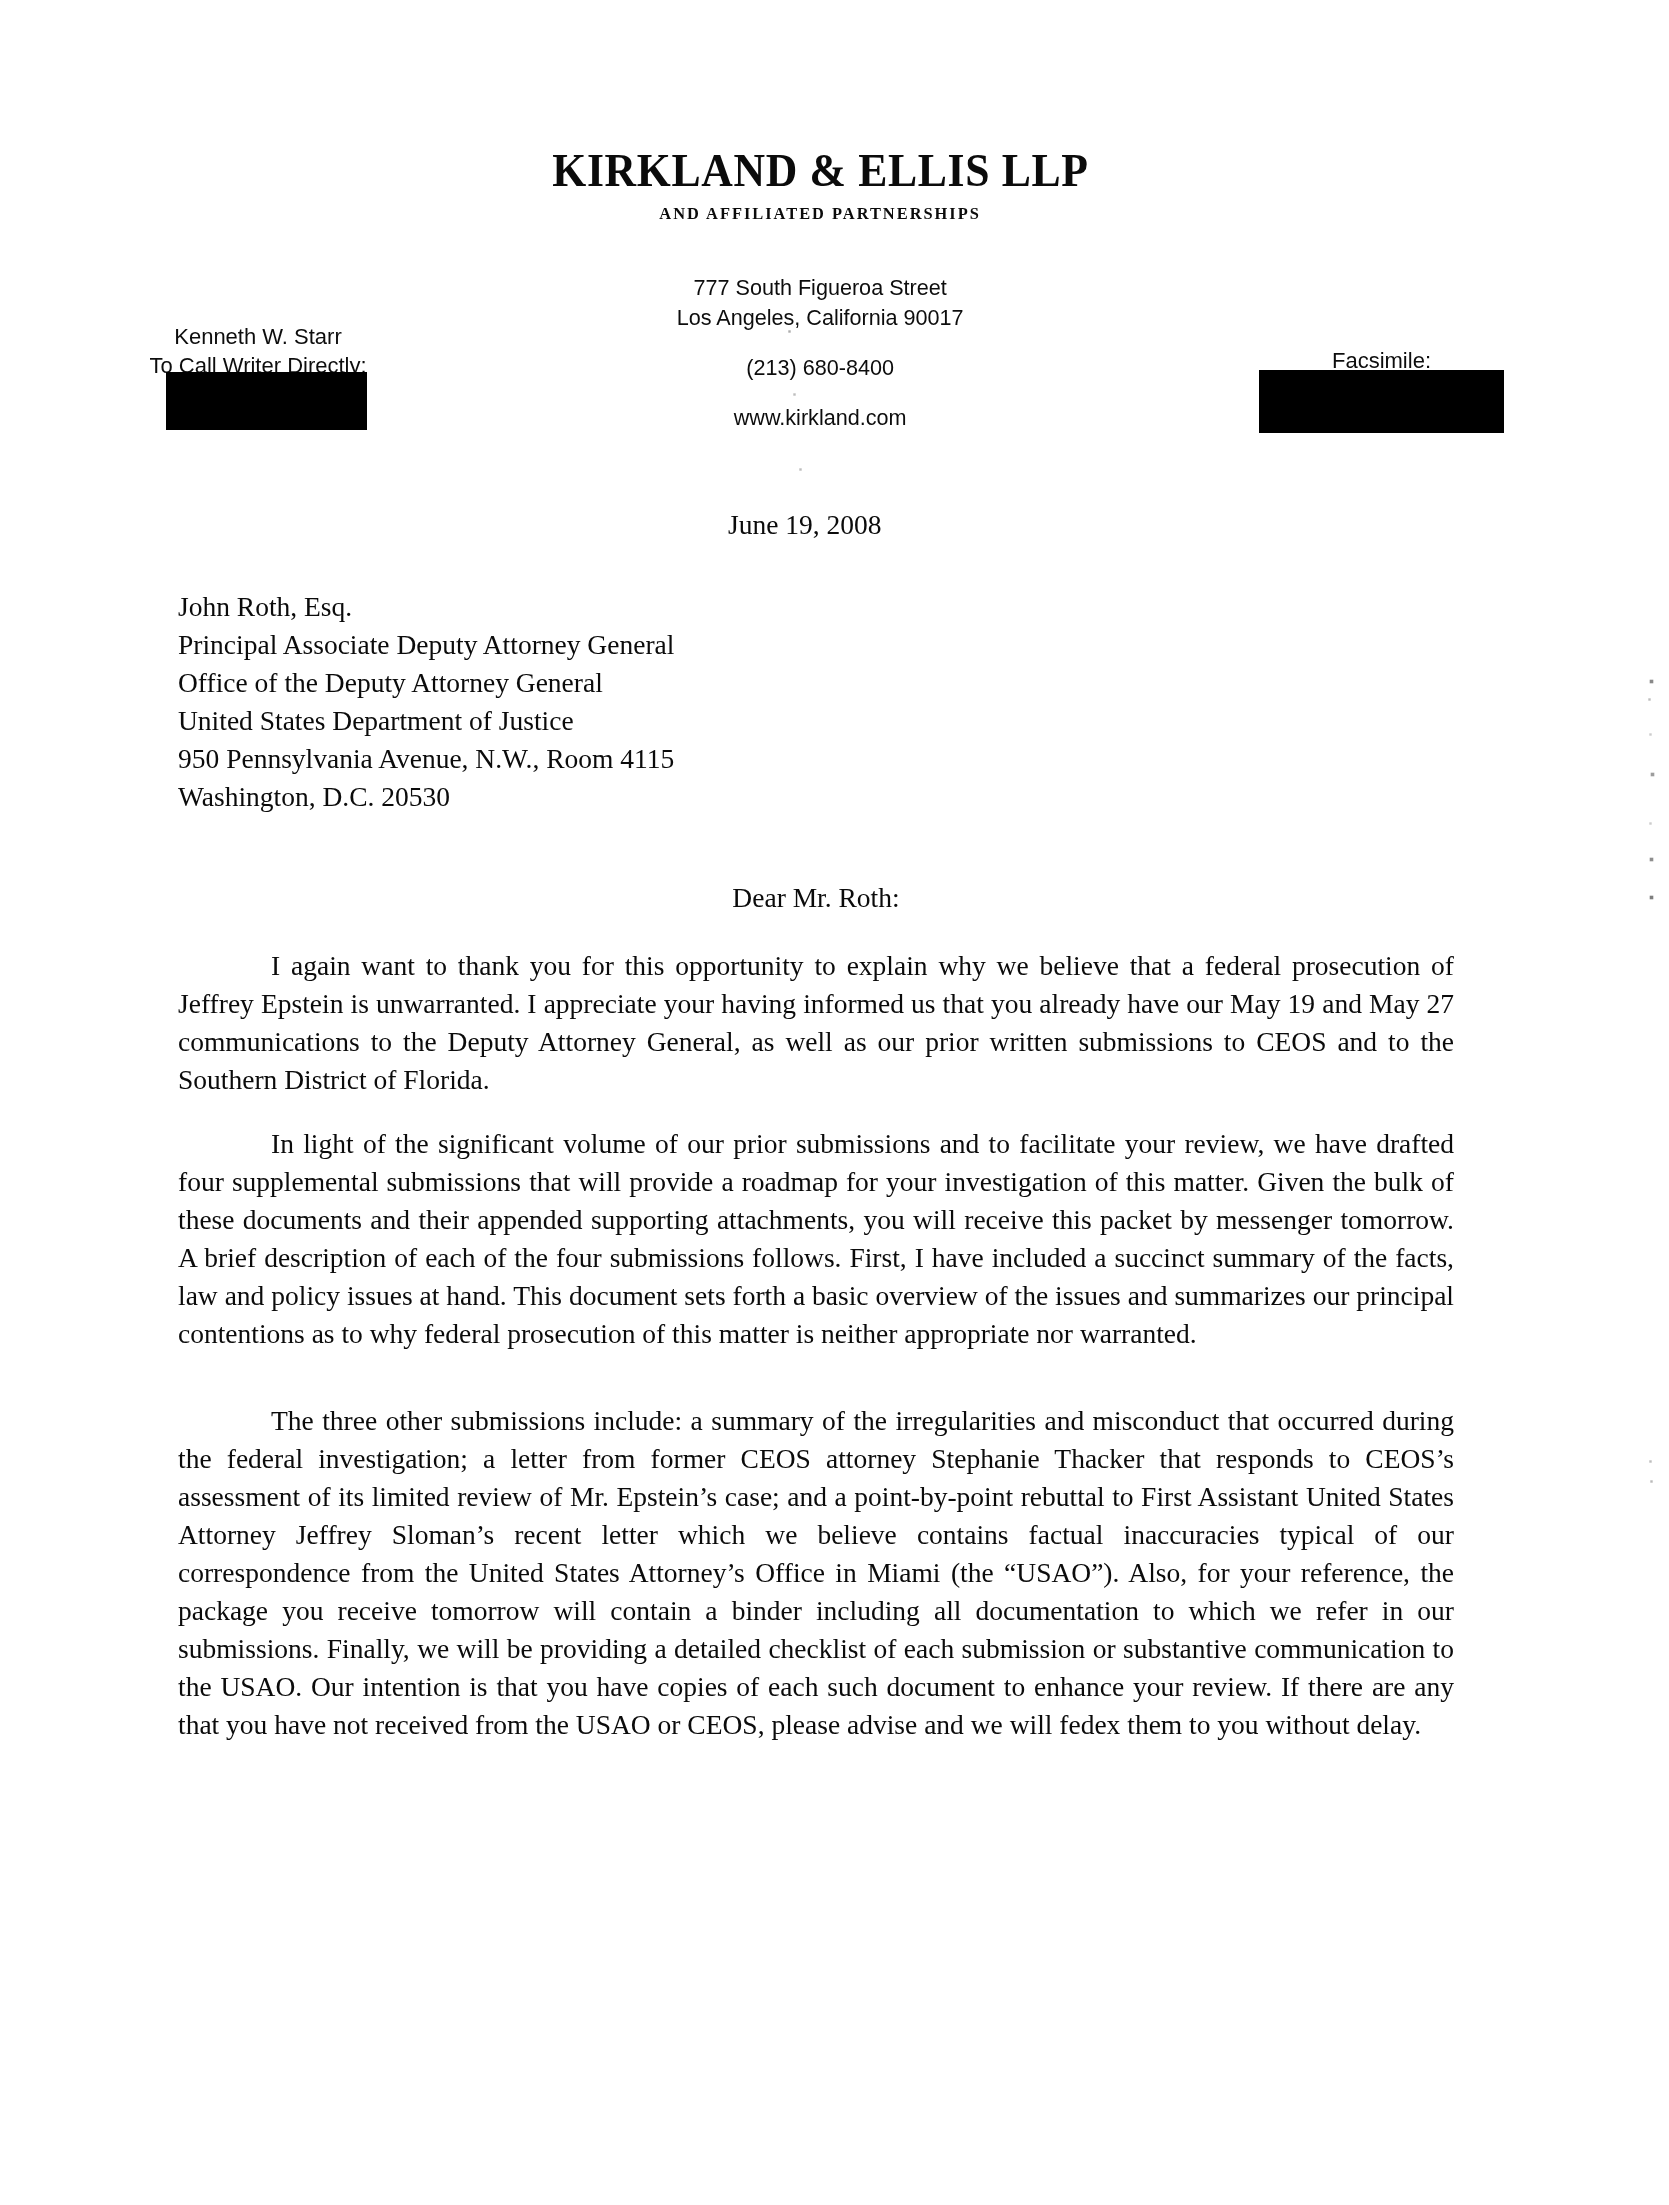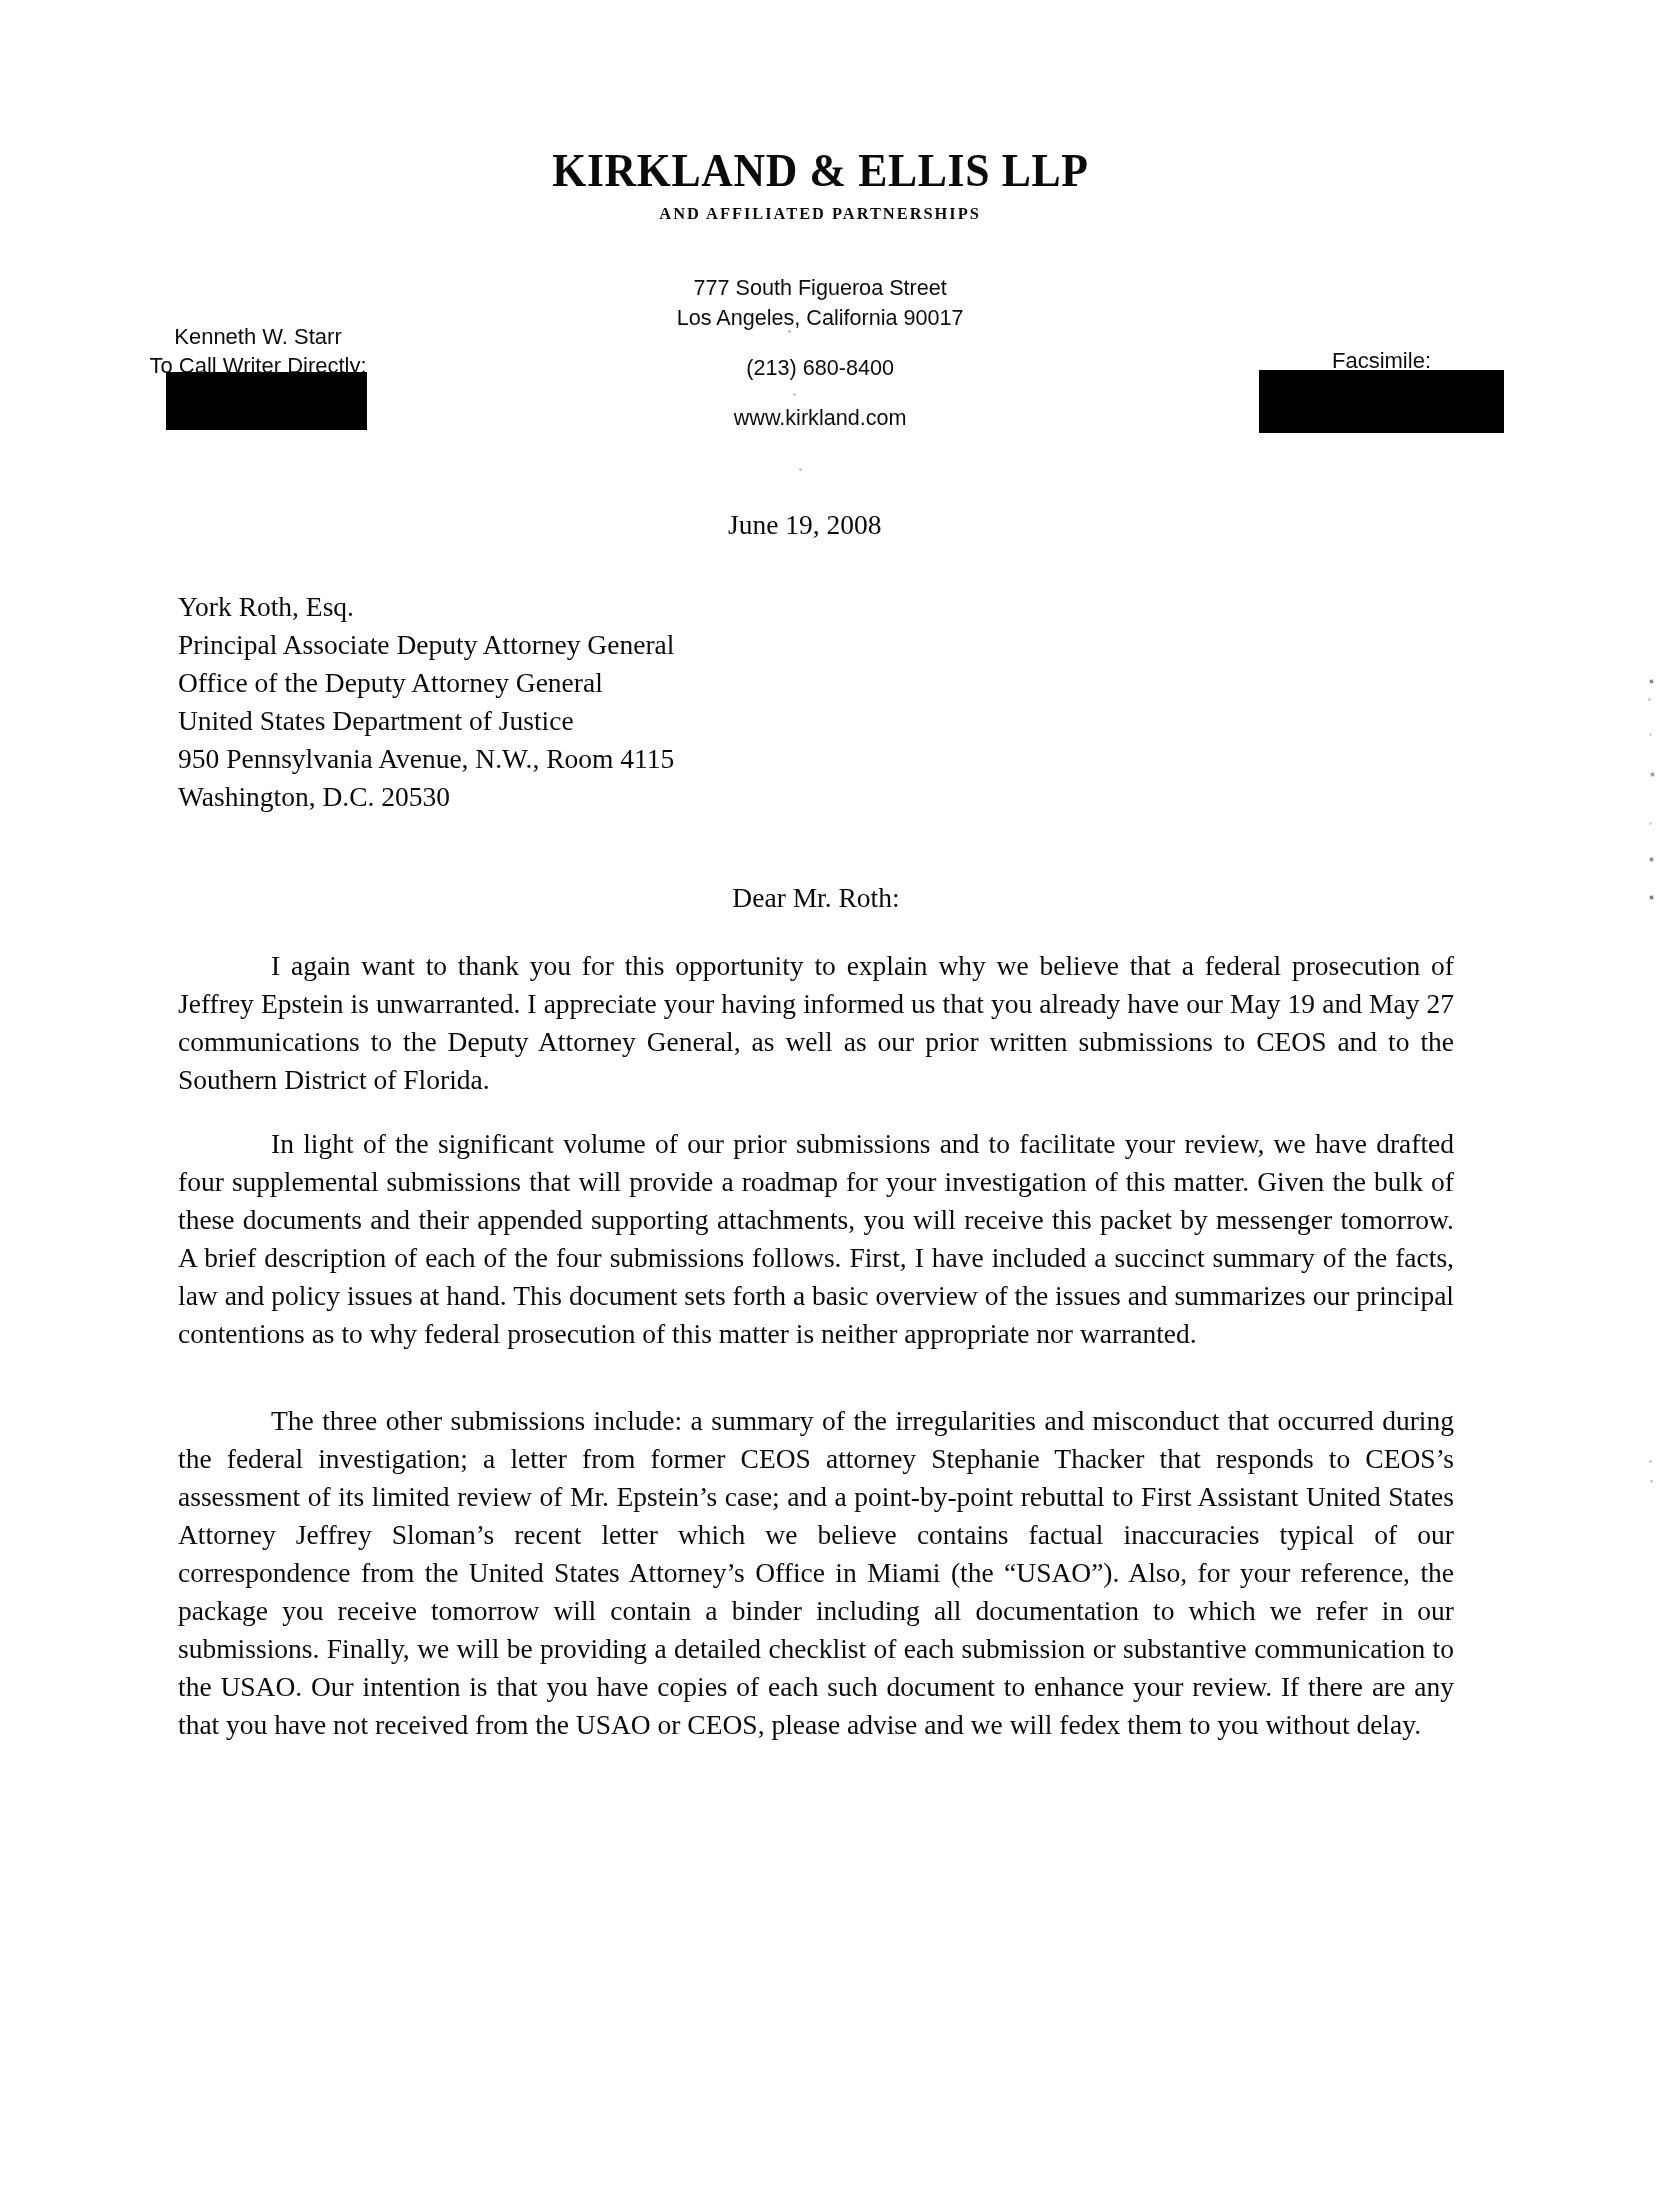--- a/index.html
+++ b/index.html
@@ -159,21 +159,21 @@
     <div>To Call Writer Directly:</div>
   </div>
   <div class="redaction redaction-writer"></div>
 
   <div class="facsimile-label sans">Facsimile:</div>
   <div class="redaction redaction-fax"></div>
 
   <div class="letter-date">June 19, 2008</div>
 
   <div class="recipient">
-    <div>York Roth, Esq.</div>
+    <div>John Roth, Esq.</div>
     <div>Principal Associate Deputy Attorney General</div>
     <div>Office of the Deputy Attorney General</div>
     <div>United States Department of Justice</div>
     <div>950 Pennsylvania Avenue, N.W., Room 4115</div>
     <div>Washington, D.C. 20530</div>
   </div>
 
   <div class="body-flow">
     <div class="salutation">Dear Mr. Roth:</div>
     <p class="body-para gap-a">I again want to thank you for this opportunity to explain why we believe that a federal prosecution of Jeffrey Epstein is unwarranted.  I appreciate your having informed us that you already have our May 19 and May 27 communications to the Deputy Attorney General, as well as our prior written submissions to CEOS and to the Southern District of Florida.</p>

